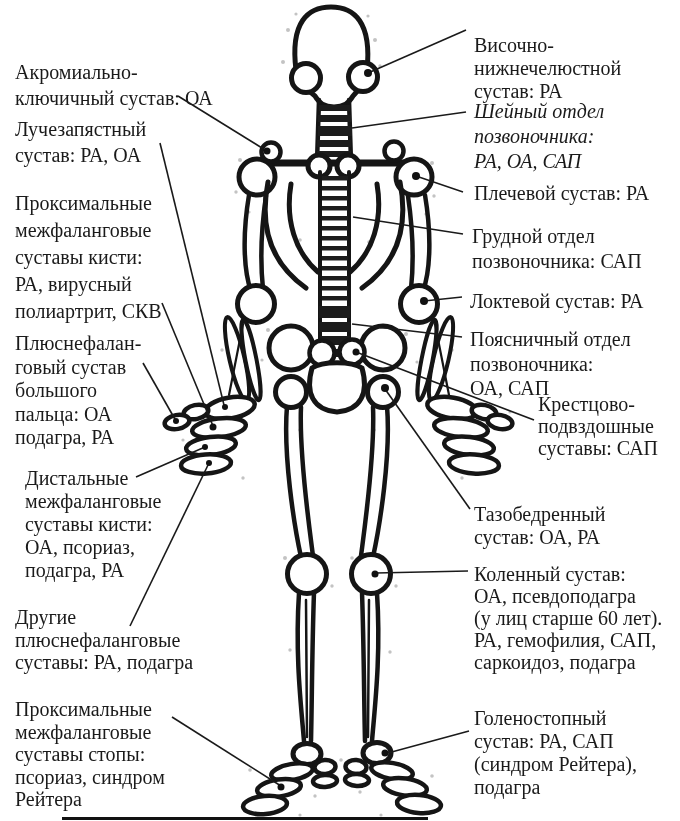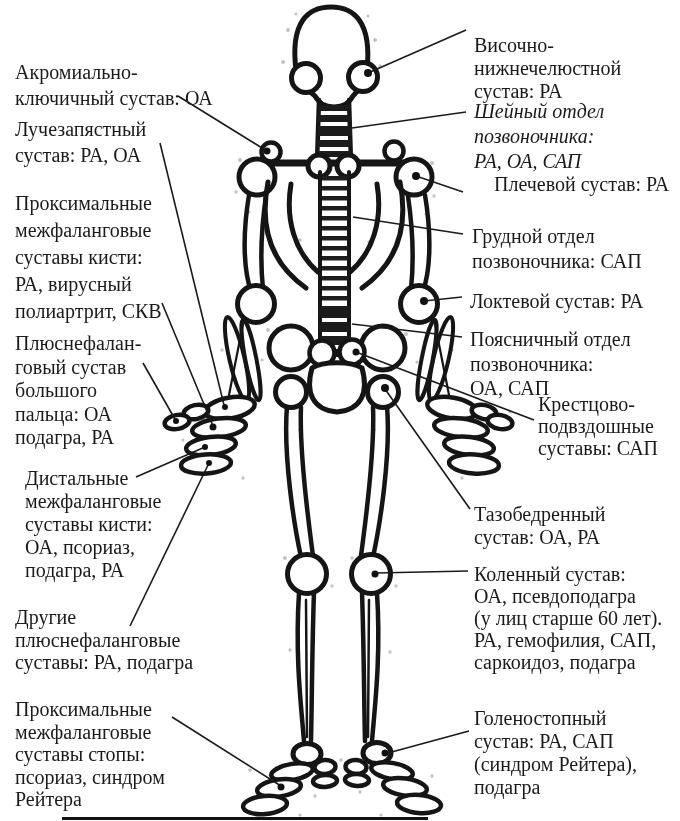--- a/index.html
+++ b/index.html
@@ -268,21 +268,21 @@
 суставы стопы:
 псориаз, синдром
 Рейтера</div>
 
   <div class="lbl" style="left:474px;top:14px;line-height:23px;margin-top:20px;">Височно-
 нижнечелюстной
 сустав: РА</div>
   <div class="lbl" style="left:474px;top:99px;line-height:25px;font-style:italic;">Шейный отдел
 позвоночника:
 РА, ОА, САП</div>
-  <div class="lbl" style="left:474px;top:172px;line-height:24px;margin-left:20px;">Плечевой сустав: РА</div>
+  <div class="lbl" style="left:474px;top:181px;line-height:24px;">Плечевой сустав: РА</div>
   <div class="lbl" style="left:472px;top:224px;line-height:25px;">Грудной отдел
 позвоночника: САП</div>
   <div class="lbl" style="left:470px;top:289px;line-height:24px;">Локтевой сустав: РА</div>
   <div class="lbl" style="left:470px;top:327px;line-height:24.5px;">Поясничный отдел
 позвоночника:
 ОА, САП</div>
   <div class="lbl" style="left:538px;top:393px;line-height:22px;font-family:Liberation Serif, serif;">Крестцово-
 подвздошные
 суставы: САП</div>
   <div class="lbl" style="left:474px;top:503px;line-height:22.5px;">Тазобедренный

